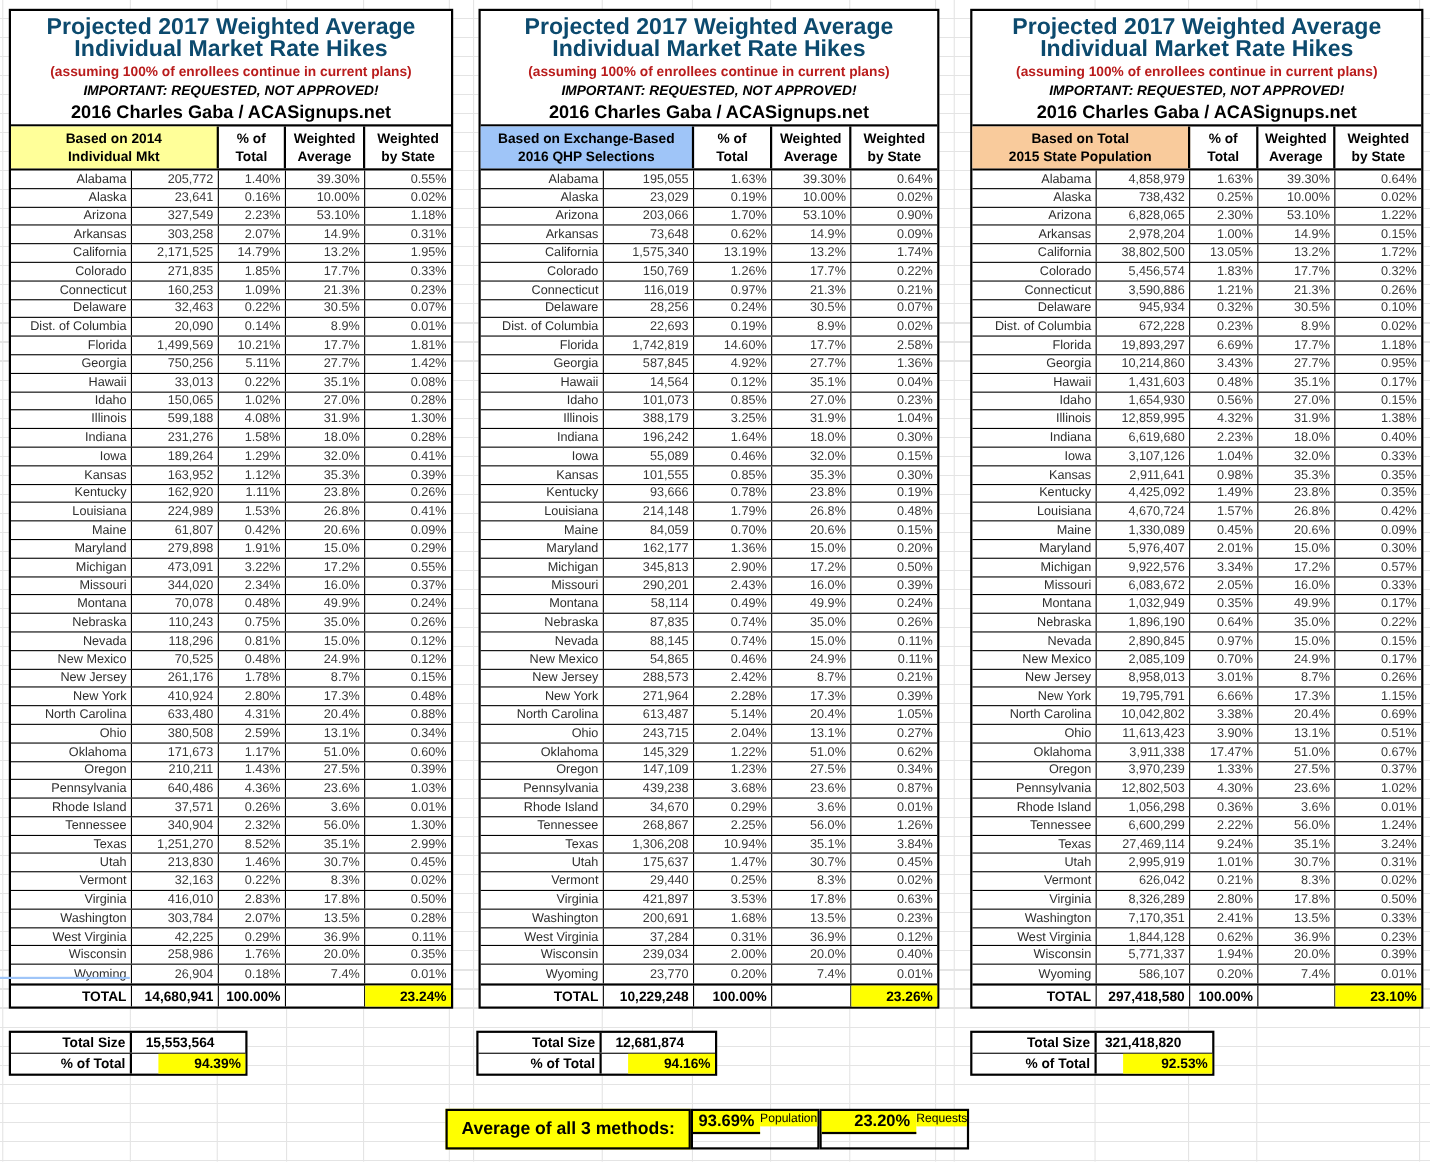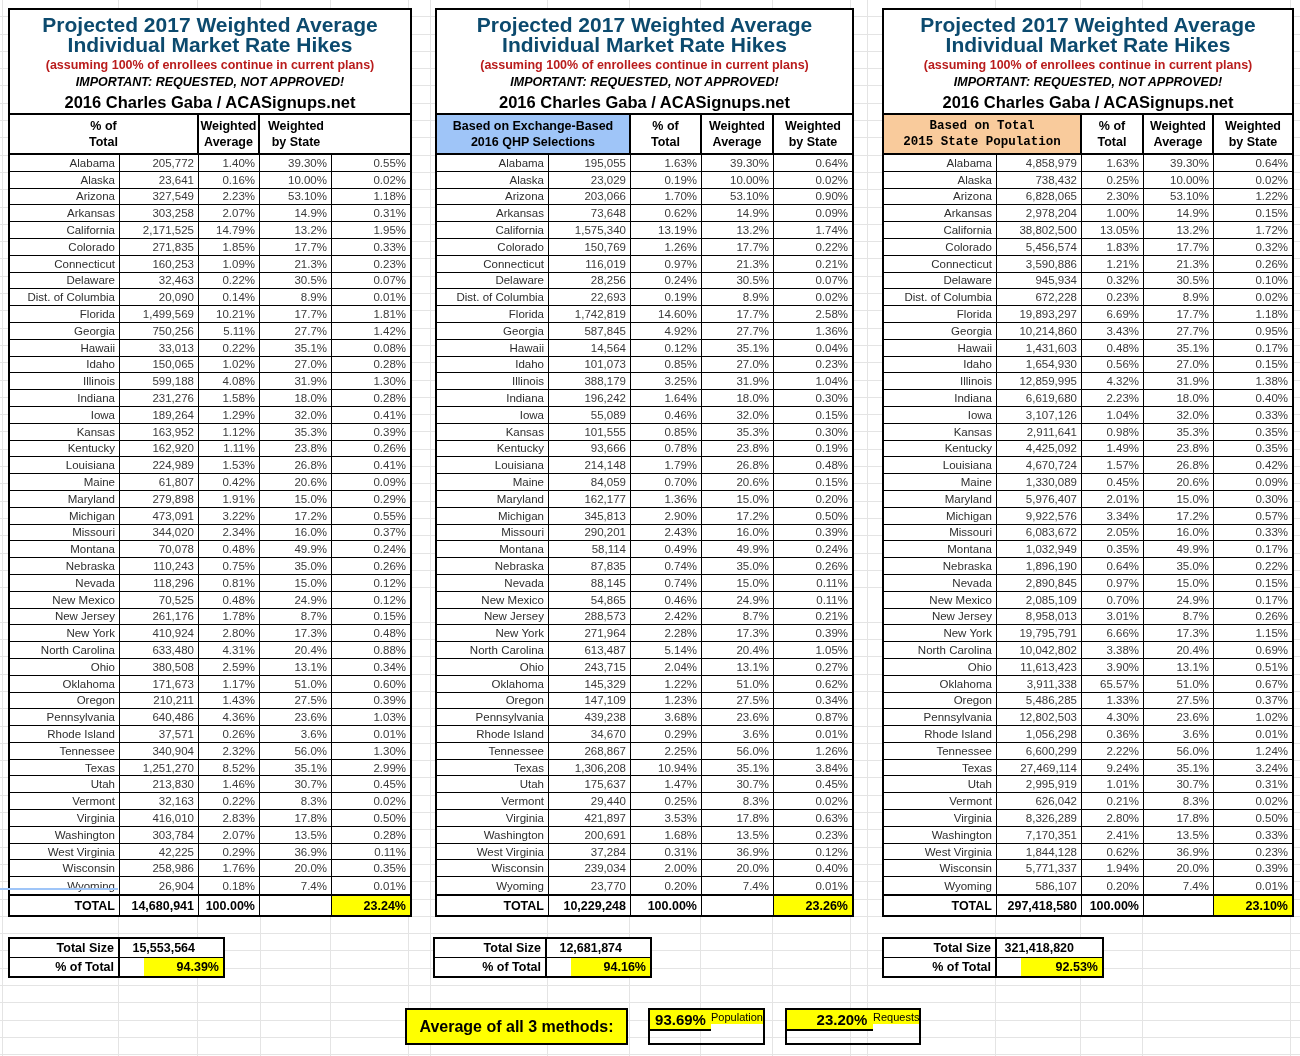--- a/index.html
+++ b/index.html
@@ -53,21 +53,21 @@
         height:21px;border-top:2px solid #000;box-sizing:border-box;}
   .totalrow .tc{font-weight:bold;font-size:12.5px;color:#000;}
 
   .summary{position:absolute;top:937px;border:2px solid #000;background:#fff;z-index:1;}
   .srow{display:grid;grid-template-columns:var(--lw) var(--vw);height:18px;border-bottom:1px solid #000;}
   .summary .srow:last-child{border-bottom:none;gap:24px;}
   .slabel,.svalue{display:flex;align-items:center;justify-content:flex-end;box-sizing:border-box;
       padding-right:4px;font-weight:bold;font-size:12.5px;color:#000;white-space:nowrap;}
   .slabel{border-right:2px solid #000;}
 
-  .footer{position:absolute;left:405px;top:1008px;display:flex;gap:20px;z-index:1;}
+  .footer{position:absolute;left:405px;top:1008px;display:flex;gap:0;z-index:1;}
   .flabel{width:219px;height:33px;border:2px solid #000;font-weight:bold;font-size:16px;
       display:flex;align-items:center;justify-content:center;white-space:nowrap;color:#000;}
   .fcell{border:2px solid #000;display:flex;}
   .fcell.pop .fval{width:61px;}
   .fcell.req .fval{width:62px;}
   .fval{height:19px;font-weight:bold;font-size:15px;display:flex;align-items:center;
       justify-content:center;border-bottom:2px solid #000;color:#000;}
   .fcap{height:14px;font-size:11px;display:flex;align-items:center;justify-content:center;color:#000;}
 </style>
 </head>
@@ -78,20 +78,24 @@
 
 <div class="tblock" style="left:8px;width:400px;--c1:110px;--c2:79px;--c3:61px;--c4:72px;--c5:78px;--hc1:189px;">
   <div class="titlebox">
     <div class="t1">Projected 2017 Weighted Average</div>
     <div class="t1">Individual Market Rate Hikes</div>
     <div class="t2">(assuming 100% of enrollees continue in current plans)</div>
     <div class="t3">IMPORTANT: REQUESTED, NOT APPROVED!</div>
     <div class="t4">2016 Charles Gaba / ACASignups.net</div>
   </div>
   <div class="headrow">
+    <div class="mhead" style="background: rgb(255, 255, 153);">
+      <div class="hline">Based on 2014</div>
+      <div class="hline">Individual Mkt</div>
+    </div>
     <div class="chead">
       <div class="hline">% of</div>
       <div class="hline">Total</div>
     </div>
     <div class="chead">
       <div class="hline">Weighted</div>
       <div class="hline">Average</div>
     </div>
     <div class="chead">
       <div class="hline">Weighted</div>
@@ -764,21 +768,21 @@
 
 <div class="tblock" style="left:882px;width:408px;--c1:113px;--c2:85px;--c3:62px;--c4:70px;--c5:78px;--hc1:198px;">
   <div class="titlebox">
     <div class="t1">Projected 2017 Weighted Average</div>
     <div class="t1">Individual Market Rate Hikes</div>
     <div class="t2">(assuming 100% of enrollees continue in current plans)</div>
     <div class="t3">IMPORTANT: REQUESTED, NOT APPROVED!</div>
     <div class="t4">2016 Charles Gaba / ACASignups.net</div>
   </div>
   <div class="headrow">
-    <div class="mhead" style="background: rgb(249, 203, 156); font-family: Liberation Mono, monospace;">
+    <div class="mhead" style="background: rgb(249, 203, 156);">
       <div class="hline">Based on Total</div>
       <div class="hline">2015 State Population</div>
     </div>
     <div class="chead">
       <div class="hline">% of</div>
       <div class="hline">Total</div>
     </div>
     <div class="chead">
       <div class="hline">Weighted</div>
       <div class="hline">Average</div>
@@ -1002,27 +1006,27 @@
       <div class="trow">
         <div class="tc state">Ohio</div>
         <div class="tc">11,613,423</div>
         <div class="tc">3.90%</div>
         <div class="tc">13.1%</div>
         <div class="tc">0.51%</div>
       </div>
       <div class="trow">
         <div class="tc state">Oklahoma</div>
         <div class="tc">3,911,338</div>
-        <div class="tc">65.57%</div>
+        <div class="tc">17.47%</div>
         <div class="tc">51.0%</div>
         <div class="tc">0.67%</div>
       </div>
       <div class="trow">
         <div class="tc state">Oregon</div>
-        <div class="tc">5,486,285</div>
+        <div class="tc">3,970,239</div>
         <div class="tc">1.33%</div>
         <div class="tc">27.5%</div>
         <div class="tc">0.37%</div>
       </div>
       <div class="trow">
         <div class="tc state">Pennsylvania</div>
         <div class="tc">12,802,503</div>
         <div class="tc">4.30%</div>
         <div class="tc">23.6%</div>
         <div class="tc">1.02%</div>

